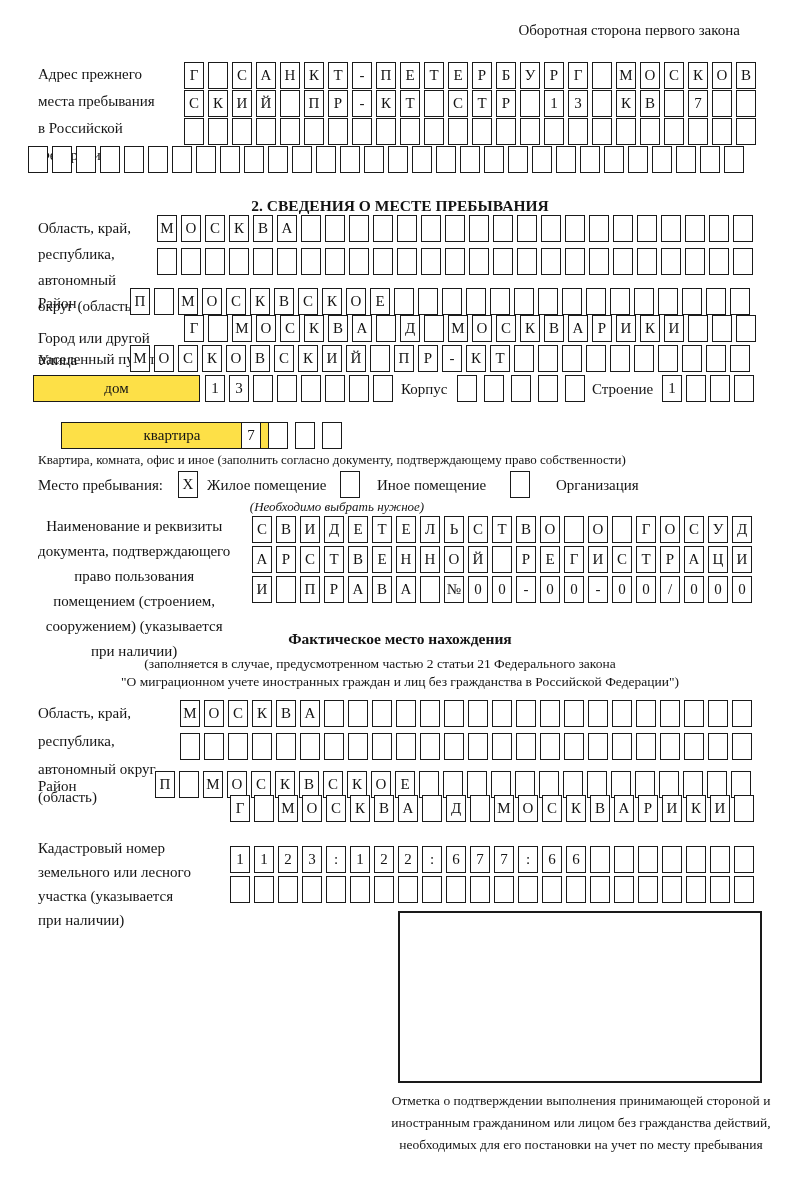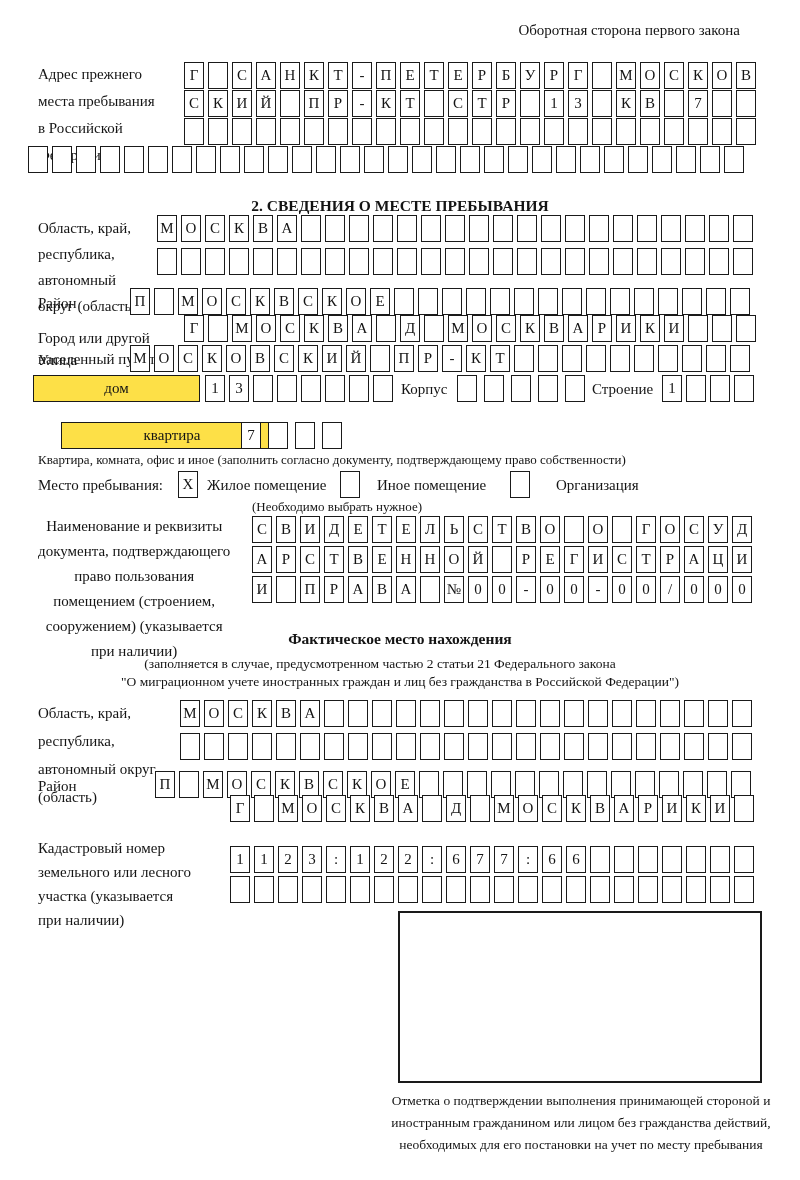--- a/index.html
+++ b/index.html
@@ -340,21 +340,21 @@
     </div>
   <div class="inline-label" style="left:207px;top:474px;">Жилое помещение</div>
   <div class="boxrow" style="left:340px;top:471px;">
       <span class="cell"></span>
     </div>
   <div class="inline-label" style="left:377px;top:474px;">Иное помещение</div>
   <div class="boxrow" style="left:510px;top:471px;">
       <span class="cell"></span>
     </div>
   <div class="inline-label" style="left:556px;top:474px;">Организация</div>
-  <div class="note center" style="left:157px;top:499px;width:360px;">(Необходимо выбрать нужное)</div>
+  <div class="note center" style="left:157px;top:499px;width:360px;font-style:italic;">(Необходимо выбрать нужное)</div>
 
   <div class="label" style="left:38px;top:514px;line-height:25px;text-align:center;">Наименование и реквизиты
 документа, подтверждающего
 право пользования
 помещением (строением,
 сооружением) (указывается
 при наличии)</div>
   <div class="boxrow" style="left:252px;top:516px;">
       <span class="cell">С</span>
       <span class="cell">В</span>

